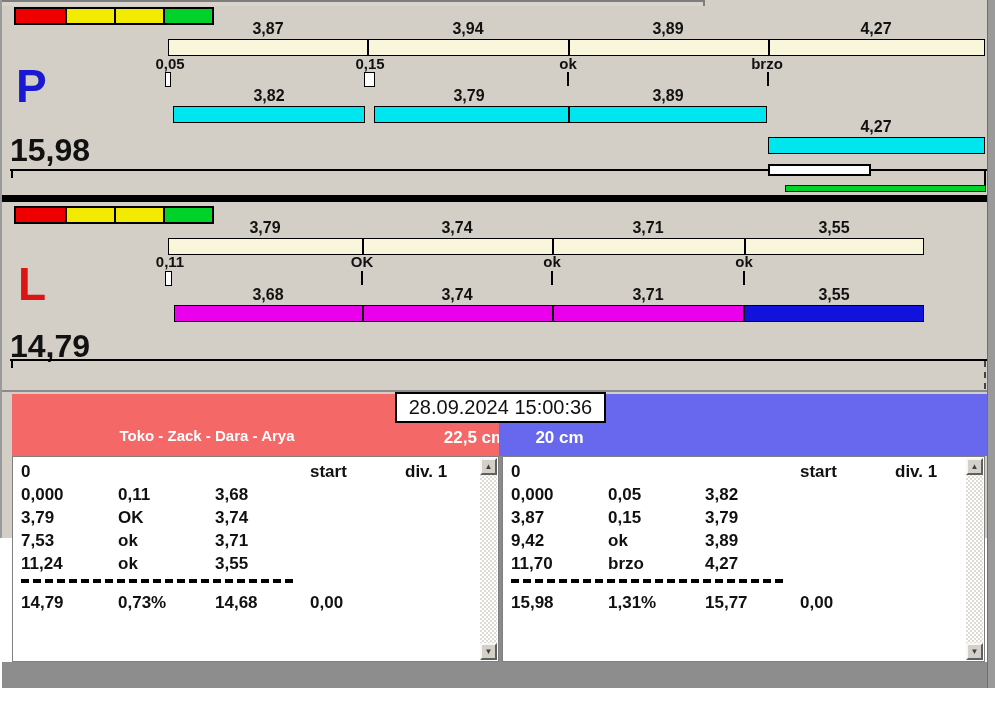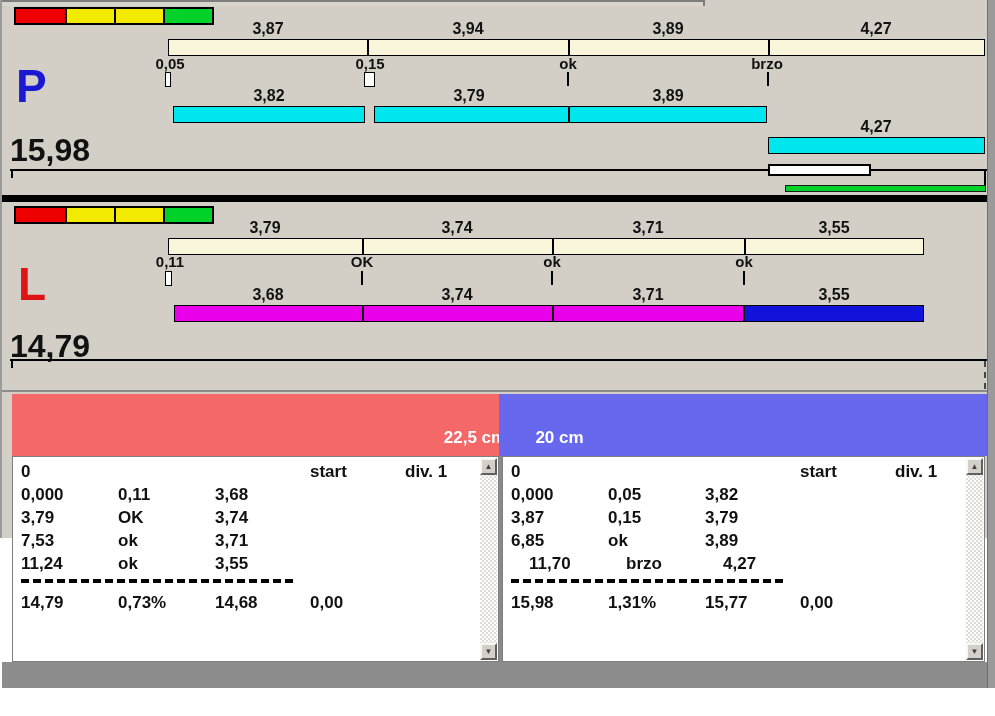--- a/index.html
+++ b/index.html
@@ -174,26 +174,28 @@
       <span class="total" style="left:8px;top:128px;">14,79</span>
 
       <div class="hline" style="left:8px;top:157px;width:977px;"></div>
       <div class="vline" style="left:9px;top:159px;height:7px;"></div>
       <div class="dashv" style="left:982px;top:159px;height:28px;"></div>
     </div>
 
     <div class="graydiv"></div>
 
     <div class="hdr hdr-red">
+      <div class="hdr-members" style="left:0;width:390px;">Toko - Zack - Dara - Arya</div>
       <div class="board" style="left:417px;width:92px;">22,5 cm</div>
     </div>
     <div class="hdr hdr-blue">
       <div class="board" style="left:8px;width:105px;">20 cm</div>
     </div>
 
+    <div class="dtbox">28.09.2024 15:00:36</div>
 
     <div class="tbl tbl-left">
       <div class="trow" style="top:4px;">
         <span class="c c0">0</span>
         <span class="c c3">start</span>
         <span class="c c4">div. 1</span>
       </div>
       <div class="trow" style="top:27px;">
         <span class="c c0">0,000</span>
         <span class="c c1">0,11</span>
@@ -243,25 +245,25 @@
         <span class="c c0">0,000</span>
         <span class="c c1">0,05</span>
         <span class="c c2">3,82</span>
       </div>
       <div class="trow" style="top:50px;">
         <span class="c c0">3,87</span>
         <span class="c c1">0,15</span>
         <span class="c c2">3,79</span>
       </div>
       <div class="trow" style="top:73px;">
-        <span class="c c0">6,85</span>
+        <span class="c c0">9,42</span>
         <span class="c c1">ok</span>
         <span class="c c2">3,89</span>
       </div>
-      <div class="trow" style="top:96px;margin-left:18px;">
+      <div class="trow" style="top:96px;">
         <span class="c c0">11,70</span>
         <span class="c c1">brzo</span>
         <span class="c c2">4,27</span>
       </div>
       <div class="dashsep" style="top:122px;"></div>
       <div class="trow" style="top:135px;">
         <span class="c c0">15,98</span>
         <span class="c c1">1,31%</span>
         <span class="c c2">15,77</span>
         <span class="c c3">0,00</span>

